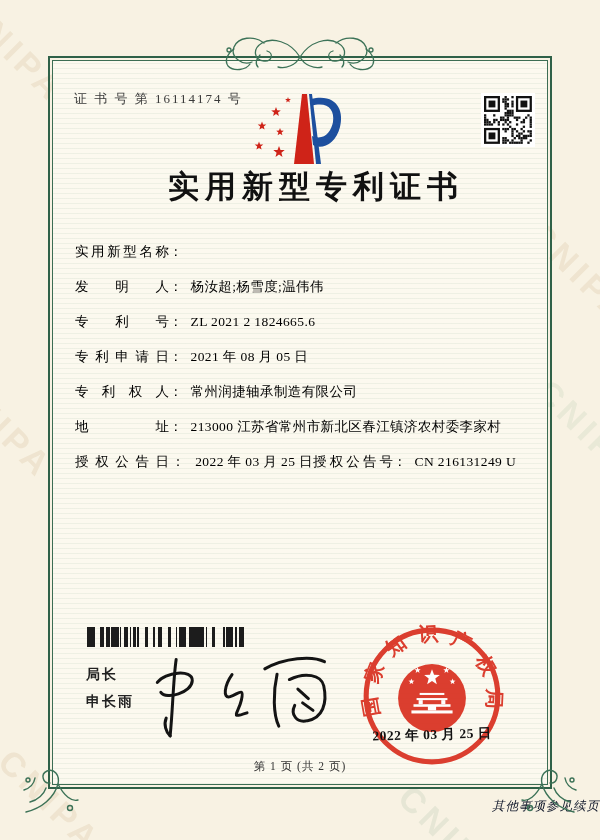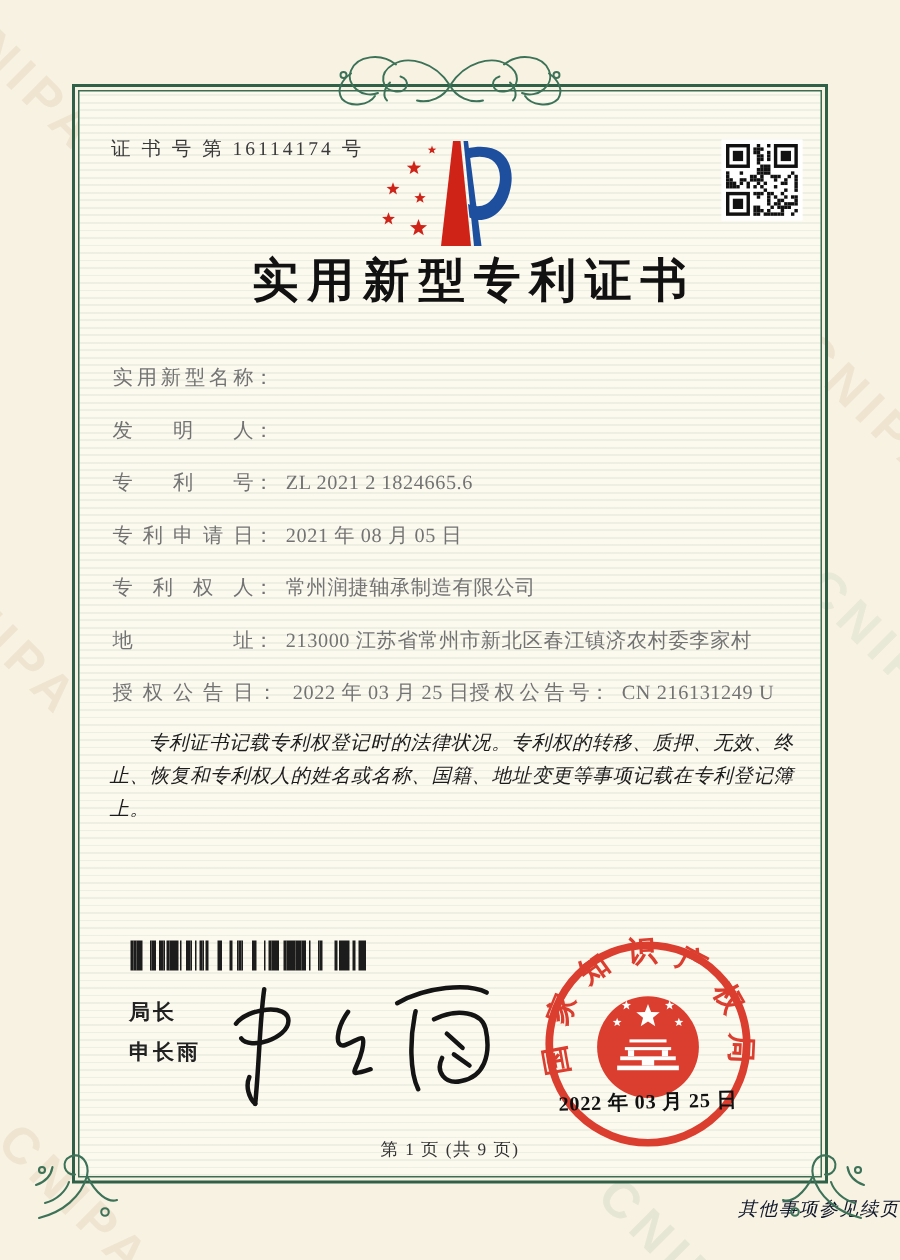--- a/index.html
+++ b/index.html
@@ -46,21 +46,21 @@
     position:absolute;left:74px;top:90px;z-index:3;
     font-size:13px;letter-spacing:2px;color:#3a3a3a;
   }
   .logo{position:absolute;left:250px;top:90px;z-index:3;}
   .qr{position:absolute;left:481px;top:93px;z-index:3;background:#fff;}
   .title{
     position:absolute;left:16px;top:166px;width:100%;z-index:3;
     text-align:center;font-size:31px;font-weight:bold;letter-spacing:6px;color:#111;
   }
   .fields{position:absolute;left:75px;top:243px;width:455px;z-index:3;}
-  .frow{display:flex;align-items:baseline;height:35px;font-size:13.5px;color:#737373;}
+  .frow{display:flex;align-items:baseline;height:35px;font-size:13.5px;color:#000000;}
   .fgroup{display:flex;align-items:baseline;justify-content:space-between;}
   .fgroup.g1{width:238px;}
   .flabel{display:inline-block;width:94px;text-align:justify;text-align-last:justify;font-weight:500;}
   .flabel.small{width:80px;}
   .fcolon{margin:0 8px 0 0;}
   .fvalue{letter-spacing:0.4px;white-space:nowrap;}
   .paras{
     position:absolute;left:73px;top:484px;width:456px;z-index:3;
     font-size:13px;line-height:22px;text-align:justify;
     font-style:italic;color:#1c1c1c;letter-spacing:0.4px;
@@ -295,20 +295,21 @@
 <div class="title">实用新型专利证书</div>
 
 <div class="fields">
   <div class="frow">
     <span class="flabel">实用新型名称</span>
       <span class="fcolon">：</span>
   </div>
   <div class="frow">
     <span class="flabel">发明人</span>
       <span class="fcolon">：</span>
+    <span class="fvalue">杨汝超;杨雪度;温伟伟</span>
   </div>
   <div class="frow">
     <span class="flabel">专利号</span>
       <span class="fcolon">：</span>
     <span class="fvalue">ZL 2021 2 1824665.6</span>
   </div>
   <div class="frow">
     <span class="flabel">专利申请日</span>
       <span class="fcolon">：</span>
     <span class="fvalue">2021 年 08 月 05 日</span>
@@ -331,21 +332,20 @@
     </span>
     <span class="fgroup">
       <span class="flabel small">授权公告号</span>
         <span class="fcolon">：</span>
       <span class="fvalue">CN 216131249 U</span>
     </span>
   </div>
 </div>
 
 <div class="paras">
-  <p>专利证书记载专利权登记时的法律状况。专利权的转移、质押、无效、终止、恢复和专利权人的姓名或名称、国籍、地址变更等事项记载在专利登记簿上。</p>
 </div>
 
 <div class="barcode" id="barcode">
     <span style="display:inline-block;height:100%;width:2px;background:transparent"></span>
     <span style="display:inline-block;height:100%;width:2px;background:#1c1c1c"></span>
     <span style="display:inline-block;height:100%;width:2px;background:#1c1c1c"></span>
     <span style="display:inline-block;height:100%;width:3px;background:#1c1c1c"></span>
     <span style="display:inline-block;height:100%;width:1px;background:#1c1c1c"></span>
     <span style="display:inline-block;height:100%;width:1px;background:transparent"></span>
     <span style="display:inline-block;height:100%;width:3px;background:transparent"></span>
@@ -467,14 +467,14 @@
       <rect x="52" y="78" width="36" height="2.5"></rect>
       <rect x="55" y="72" width="30" height="2"></rect>
       <rect x="58" y="67" width="24" height="2"></rect>
       <rect x="57" y="74" width="4" height="4"></rect>
       <rect x="79" y="74" width="4" height="4"></rect>
       <rect x="66" y="79" width="8" height="5"></rect>
     </g>
 </svg>
 <div class="seal-date">2022 年 03 月 25 日</div>
 
-<div class="page-info">第 1 页 (共 9 页)</div>
+<div class="page-info">第 1 页 (共 2 页)</div>
 <div class="footer-note">其他事项参见续页</div>
 
 </body></html>

